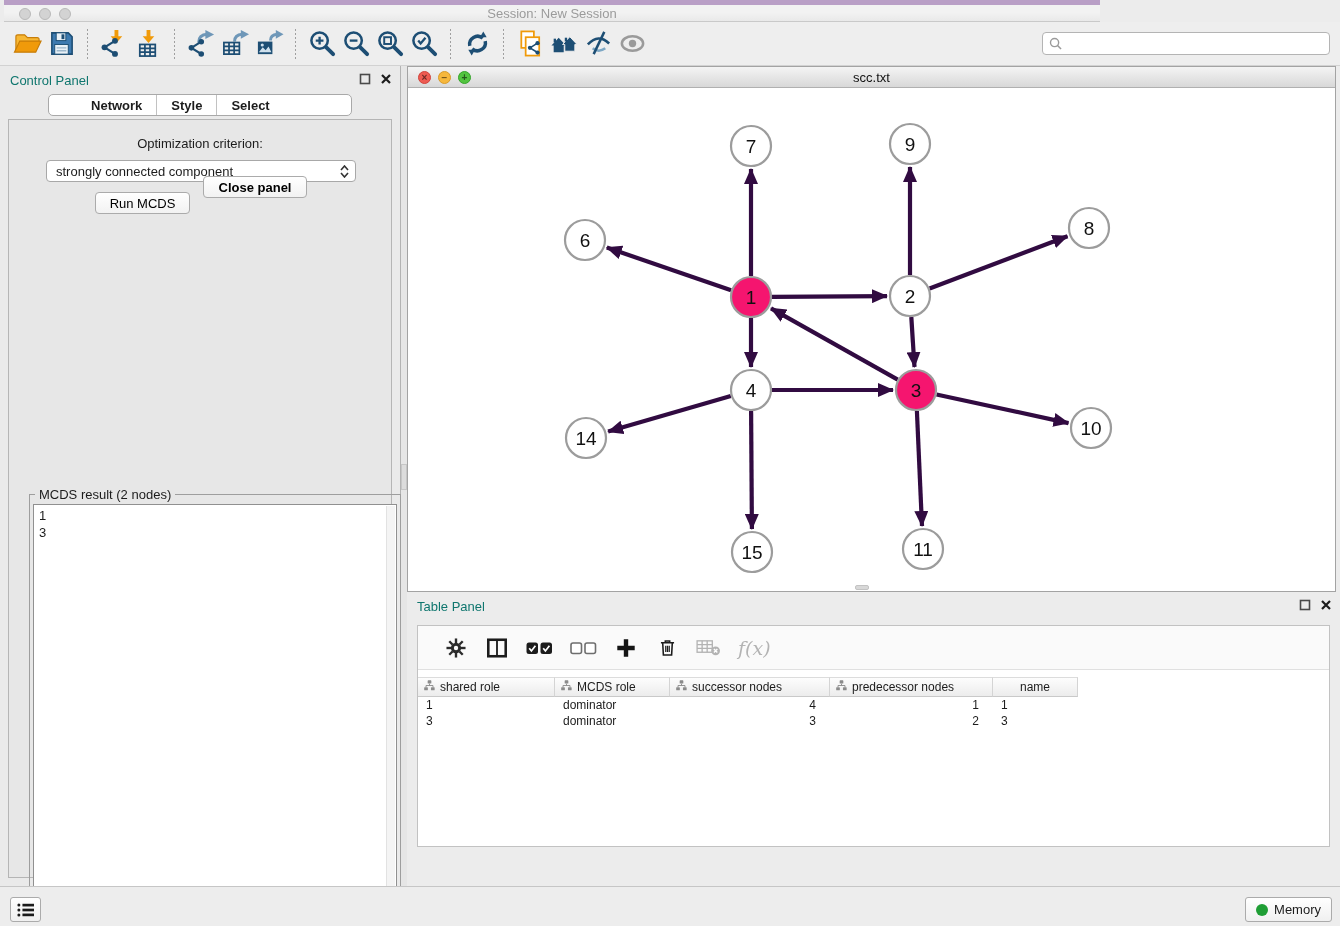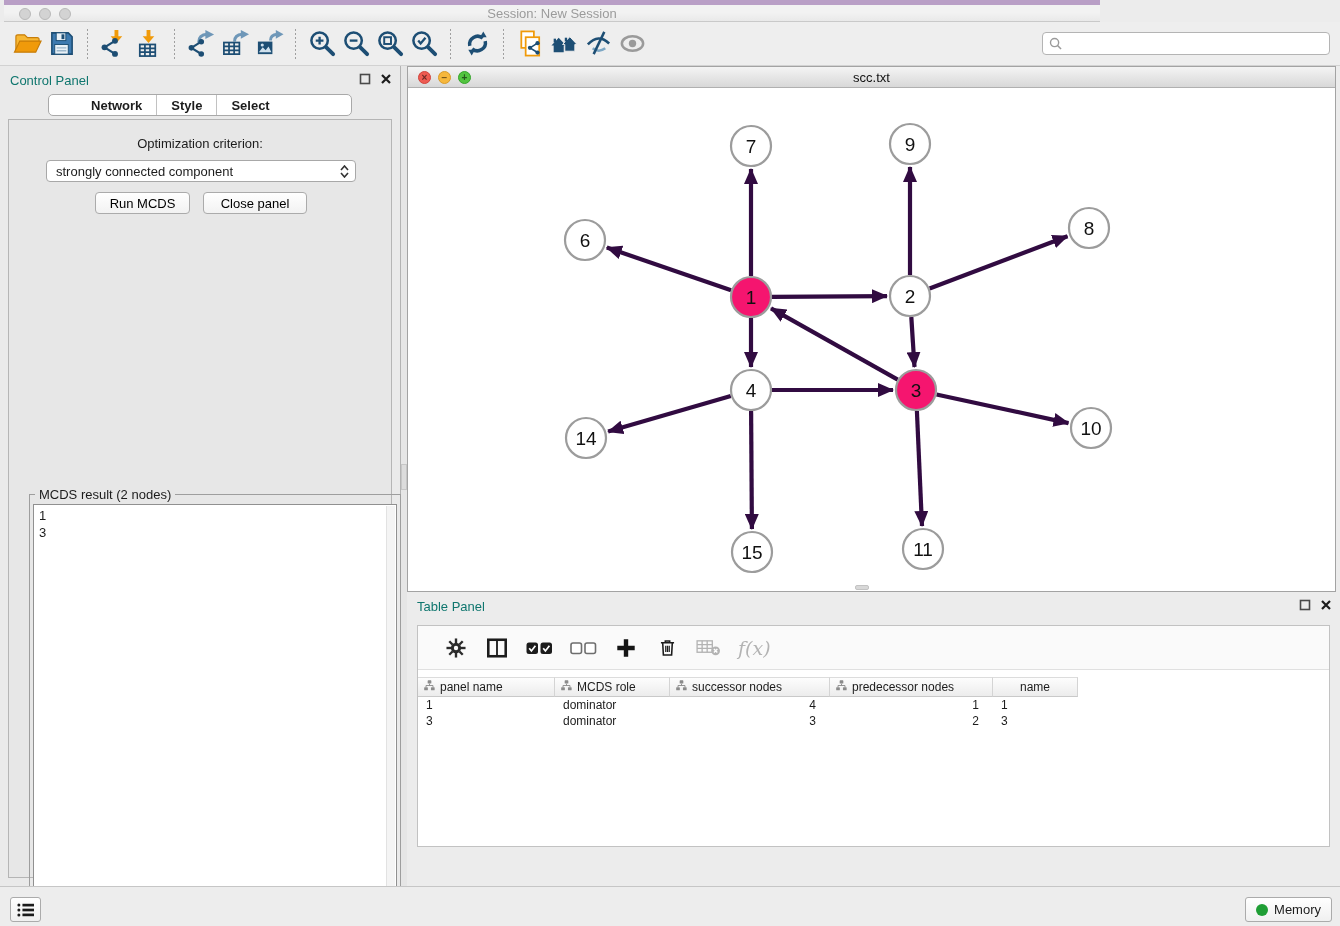--- a/index.html
+++ b/index.html
@@ -50,21 +50,21 @@
     border:1px solid #b5b5b5; background:#e7e7e7; }
   #opt-label { position:absolute; left:0; right:0; top:16px; text-align:center; font-size:13px; }
   #criterion { position:absolute; left:37px; top:40px; width:310px; height:22px;
     background:#fff; border:1px solid #a8a8a8; border-radius:4px;
     display:flex; align-items:center; font-size:13px; padding-left:9px; }
   #criterion .stepper { margin-left:auto; margin-right:6px; display:flex; flex-direction:column; gap:1px; }
   .btn { position:absolute; height:22px; background:linear-gradient(#ffffff,#f2f2f2);
     border:1px solid #ababab; border-radius:4px; font-size:13px; font-family:inherit;
     display:flex; align-items:center; justify-content:center; }
   #run-btn { left:86px; top:72px; width:95px; }
-  #close-btn { left:194px; top:72px; width:104px; }
+  #close-btn { left:194px; top:56px; width:104px;font-weight:bold; }
 
   #result-group { position:absolute; left:20px; top:374px; width:372px; height:487px;
     border:1px solid #9e9e9e;padding-left:47px; }
   #result-title { position:absolute; left:5px; top:-8px; background:#e7e7e7;
     padding:0 4px; font-size:13px; }
   #result-text { position:absolute; left:3px; top:9px; right:3px; bottom:4px;
     background:#fff; border:1px solid #909090; font-size:13px; line-height:17px;
     padding:2px 5px; white-space:pre; overflow:hidden; }
   #result-scroll { position:absolute; right:1px; top:1px; bottom:1px; width:9px;
     background:#f4f4f4; border-left:1px solid #e2e2e2; }
@@ -485,21 +485,21 @@
         <div class="tr">
           <div class="th" style="width: 137px;">
             <span><svg viewBox="0 0 12 12" width="11" height="11">
                 <path d="M6 4 v2 M2.2 7.8 V6 h7.6 v1.8" stroke="#8b8b8b" fill="none" stroke-width="1"></path>
                 <g fill="#8b8b8b">
                   <rect x="4" y="0.4" width="4" height="3.4" rx="0.6"></rect>
                   <rect x="0.2" y="7.8" width="4" height="3.4" rx="0.6"></rect>
                   <rect x="7.6" y="7.8" width="4" height="3.4" rx="0.6"></rect>
                 </g>
               </svg></span>
-            <span>panel name</span>
+            <span>shared role</span>
           </div>
           <div class="th" style="width: 115px;">
             <span><svg viewBox="0 0 12 12" width="11" height="11">
                 <path d="M6 4 v2 M2.2 7.8 V6 h7.6 v1.8" stroke="#8b8b8b" fill="none" stroke-width="1"></path>
                 <g fill="#8b8b8b">
                   <rect x="4" y="0.4" width="4" height="3.4" rx="0.6"></rect>
                   <rect x="0.2" y="7.8" width="4" height="3.4" rx="0.6"></rect>
                   <rect x="7.6" y="7.8" width="4" height="3.4" rx="0.6"></rect>
                 </g>
               </svg></span>

